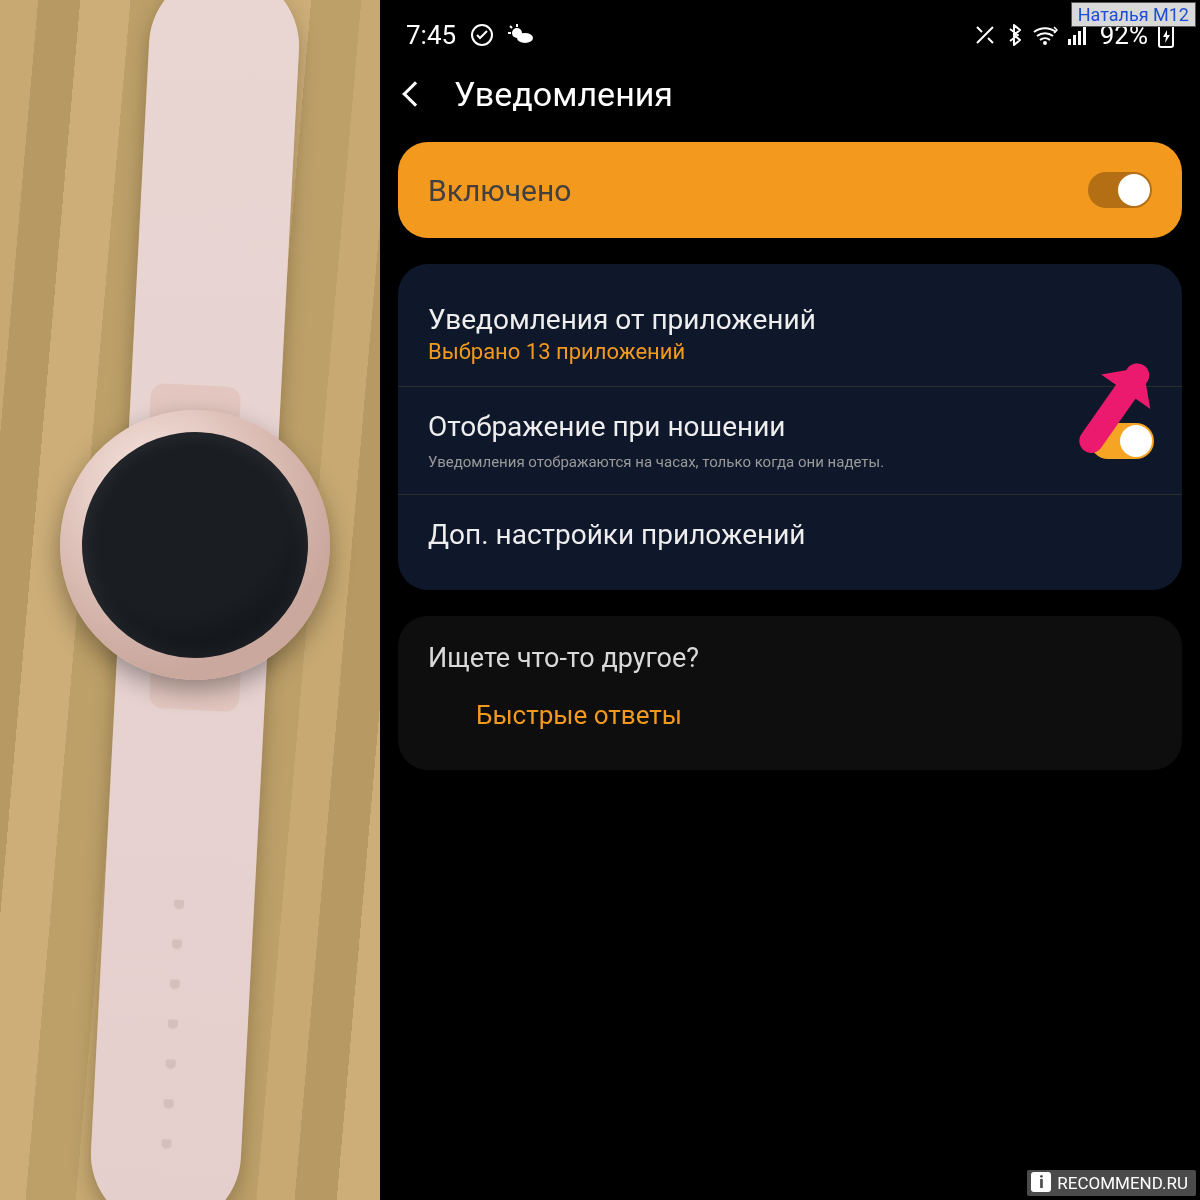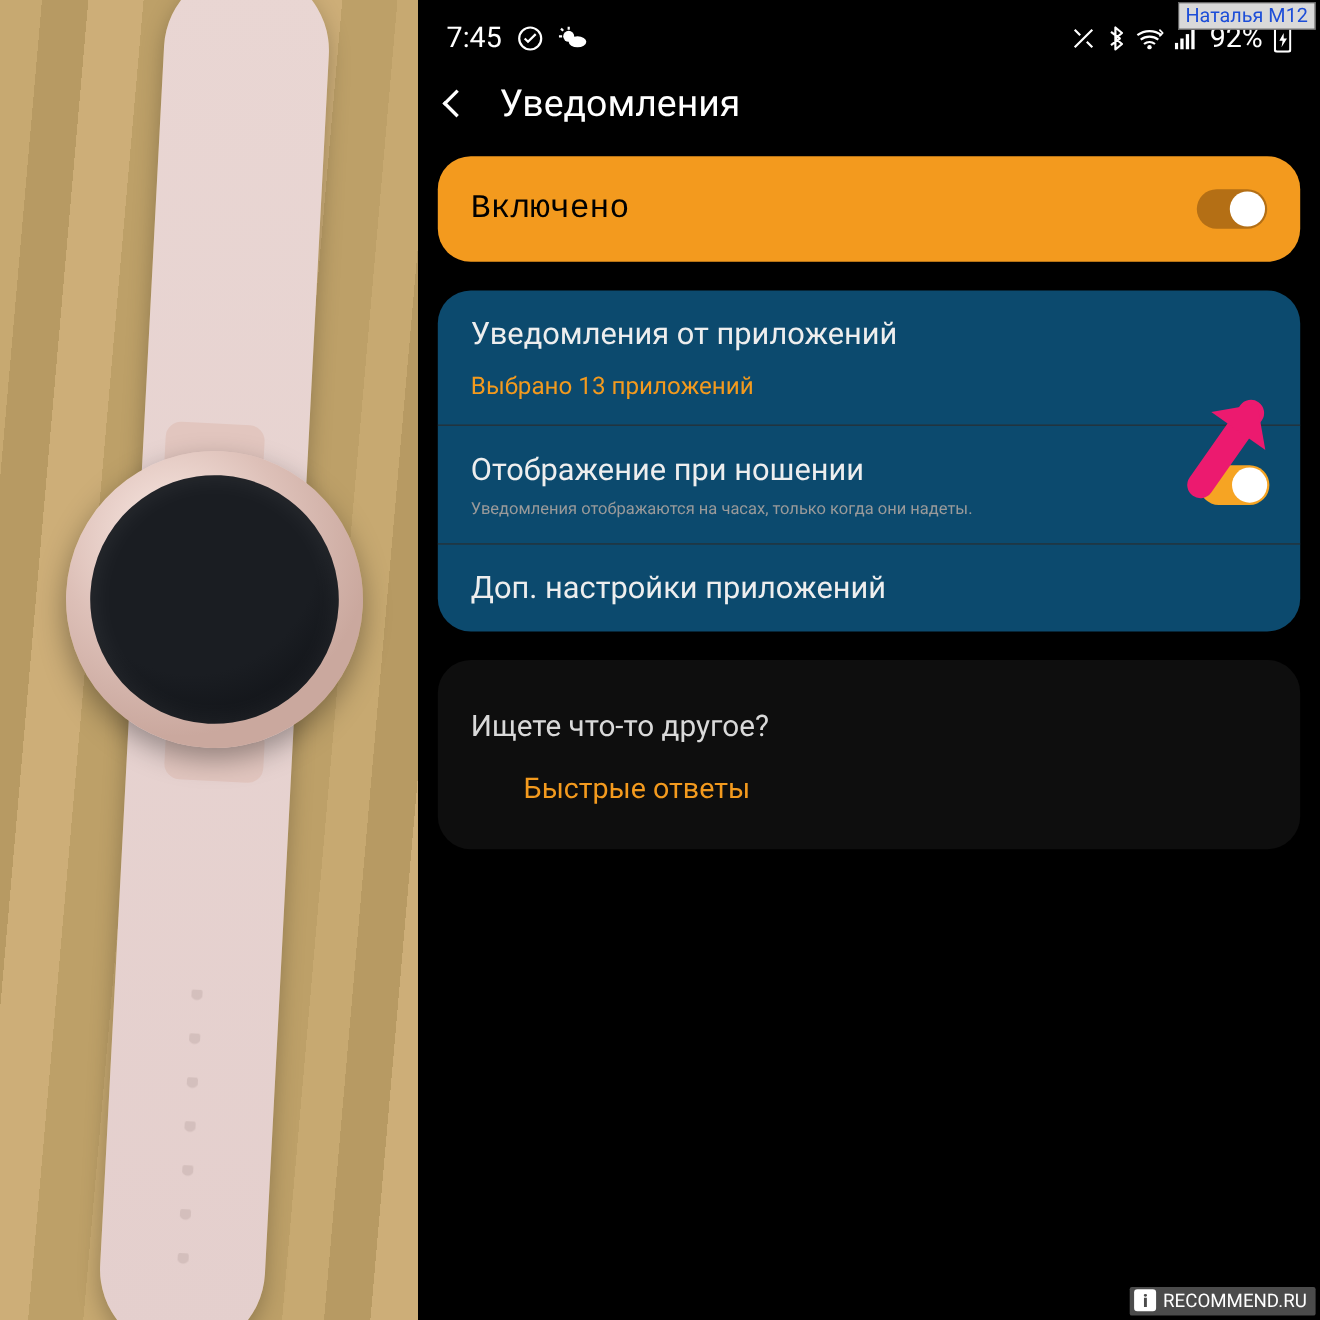--- a/index.html
+++ b/index.html
@@ -23,36 +23,36 @@
   .statusbar { display:flex; align-items:center; justify-content:space-between; color:#fff; padding:20px 26px 10px 26px; font-size:26px; font-weight:400; }
   .status-left { display:flex; align-items:center; gap:14px; }
   .status-right{ display:flex; align-items:center; gap:10px; }
   .ico { display:inline-flex; }
 
   .header { display:flex; align-items:center; gap:30px; color:#fff; padding:14px 26px 28px 26px; font-size:34px; }
   .back-ico { width:18px;height:18px;border-left:3px solid #fff;border-bottom:3px solid #fff;transform:rotate(45deg);}
 
   .card { margin:0 18px 26px 18px; border-radius:30px; }
   .card-orange { background:#f39a1e; padding:30px 30px; display:flex; align-items:center; justify-content:space-between; }
-  .card-orange .lbl{ color:#000000; font-size:30px;font-family:Liberation Mono, monospace; }
+  .card-orange .lbl{ color:#404040; font-size:30px; }
   .toggle { width:64px;height:36px;border-radius:20px;position:relative;display:inline-block; }
   .toggle .knob{position:absolute;top:2px;width:32px;height:32px;border-radius:50%;background:#fff;}
   .toggle.on{ background:rgba(255,255,255,.35);} .toggle.on .knob{right:2px;}
   .toggle.on.orange{ background:#b46f15;} 
   .toggle.on.dark{ background:#f6a423;} .toggle.on.dark .knob{right:2px;}
 
-  .card-dark { background:#0c4a6e; padding:0 0; }
+  .card-dark { background:#0f172a; padding:16px 0; }
   .row { padding:22px 30px; position:relative; }
   .row + .row { border-top:1px solid #2b2b2b; }
   .row .title { color:#eee; font-size:28px; line-height:1.25; }
   .row .sub   { color:#9a9a9a; font-size:15px; margin-top:8px; line-height:1.35; max-width:560px;}
-  .row .accent{ color:#f39a1e; font-size:22px; margin-top:18px;}
+  .row .accent{ color:#f39a1e; font-size:22px; margin-top:2px;}
   .row .tgl   { position:absolute; right:28px; top:50%; transform:translateY(-50%); }
 
-  .card-bottom { background:#0e0e0e; padding:44px 30px 40px 30px; }
+  .card-bottom { background:#0e0e0e; padding:26px 30px 40px 30px; }
   .card-bottom .q { color:#d9d9d9; font-size:27px; margin-bottom:26px; }
   .card-bottom .link { color:#f39a1e; font-size:26px;margin-left:48px; }
 
   
   .arrow { position:absolute; width:120px; height:120px; pointer-events:none; }
   .arrow svg{width:100%;height:100%;}
 
   
   .wm-user{position:absolute;top:2px;right:4px;background:#d9d9d9;border:1px solid #555;color:#1d4ed8;font-size:18px;padding:1px 6px;}
   .wm-site{position:absolute;bottom:4px;right:4px;background:#4b4b4b;color:#fff;font-size:17px;padding:3px 8px 3px 30px;display:flex;align-items:center;gap:6px;border-radius:2px;}

